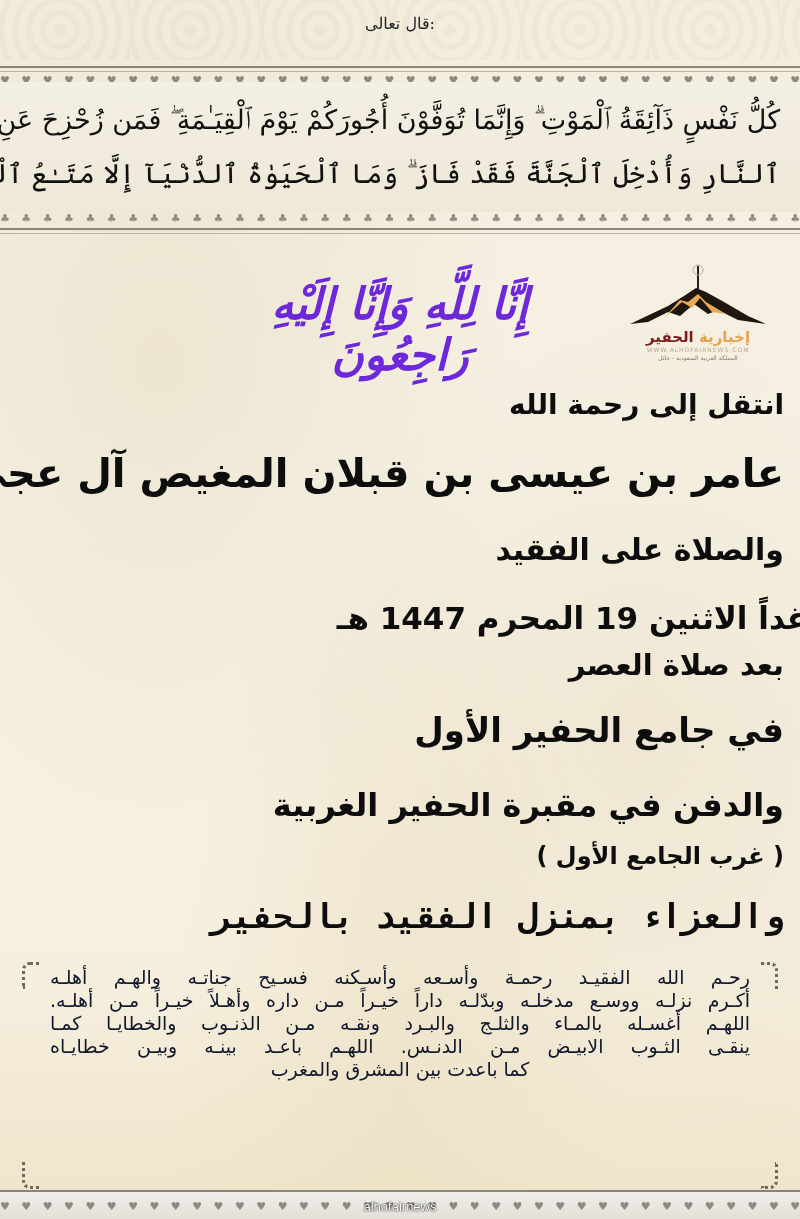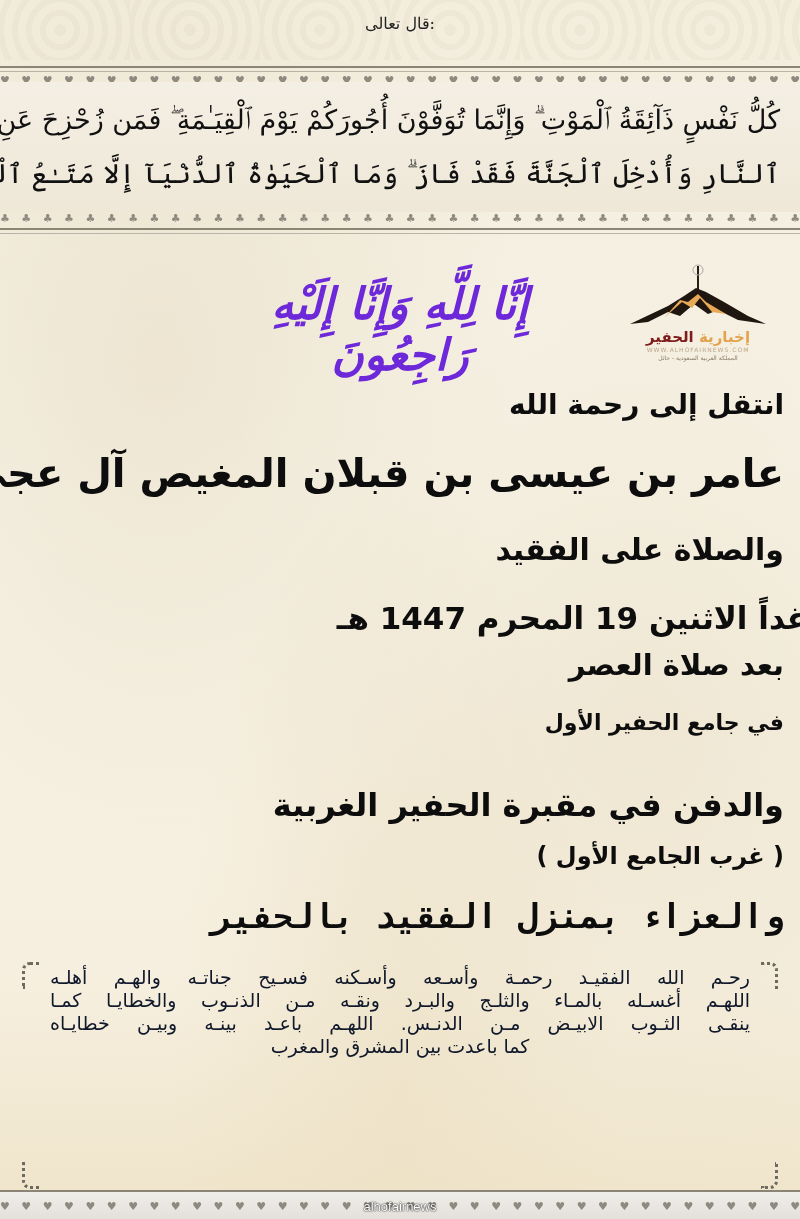--- a/index.html
+++ b/index.html
@@ -126,33 +126,34 @@
   <div class="logo-title"><span class="a">إخبارية</span> <span class="b">الحفير</span></div>
   <div class="logo-url">WWW.ALHOFAIRNEWS.COM</div>
   <div class="logo-sub">المملكة العربية السعودية - حائل</div>
 </div>
 
 <div class="line" style="top:388px; font-size:28px;">انتقل إلى رحمة الله</div>
 <div class="line" style="top:450px; font-size:40px;">عامر بن عيسى بن قبلان المغيص آل عجي</div>
 <div class="line" style="top:532px; font-size:30px;">والصلاة على الفقيد</div>
 <div class="line" style="top:600px; font-size:31px;padding-left:24px;">غداً الاثنين 19 المحرم 1447 هـ</div>
 <div class="line" style="top:648px; font-size:29px;">بعد صلاة العصر</div>
-<div class="line" style="top:710px; font-size:22px;">في جامع الحفير الأول</div>
+<div class="line" style="top:710px; font-size:34px;">في جامع الحفير الأول</div>
 <div class="line" style="top:786px; font-size:32px;">والدفن في مقبرة الحفير الغربية</div>
 <div class="line" style="top:842px; font-size:24px;">( غرب الجامع الأول )</div>
 <div class="line" style="top:896px; font-size:34px;font-family:Liberation Mono, monospace;">والعزاء بمنزل الفقيد بالحفير</div>
 
 <div class="dua-frame">
   <div class="corner c-tl"></div>
   <div class="corner c-tr"></div>
   <div class="corner c-bl"></div>
   <div class="corner c-br"></div>
 </div>
 <div class="dua">
   <span>رحـم الله الفقيـد رحمـة وأسـعه وأسـكنه فسـيح جناتـه والهـم أهلـه</span>
+  <span>أكـرم نزلـه ووسـع مدخلـه وبدّلـه داراً خيـراً مـن داره وأهـلاً خيـراً مـن أهلـه.</span>
   <span>اللهـم أغسـله بالمـاء والثلـج والبـرد ونقـه مـن الذنـوب والخطايـا كمـا</span>
   <span>ينقـى الثـوب الابيـض مـن الدنـس. اللهـم باعـد بينـه وبيـن خطايـاه</span>
   <span class="last">كما باعدت بين المشرق والمغرب</span>
 </div>
 
 <div class="rule" style="top:1190px"></div>
 <div class="footer"></div>
 <div class="orn" style="top:1200px">♥ ♥ ♥ ♥ ♥ ♥ ♥ ♥ ♥ ♥ ♥ ♥ ♥ ♥ ♥ ♥ ♥ ♥ ♥ ♥ ♥ ♥ ♥ ♥ ♥ ♥ ♥ ♥ ♥ ♥ ♥ ♥ ♥ ♥ ♥ ♥ ♥ ♥ ♥ ♥ ♥ ♥ ♥ ♥ ♥ ♥ ♥ ♥ ♥ ♥</div>
 <div class="watermark">alhofairnews</div>
 

